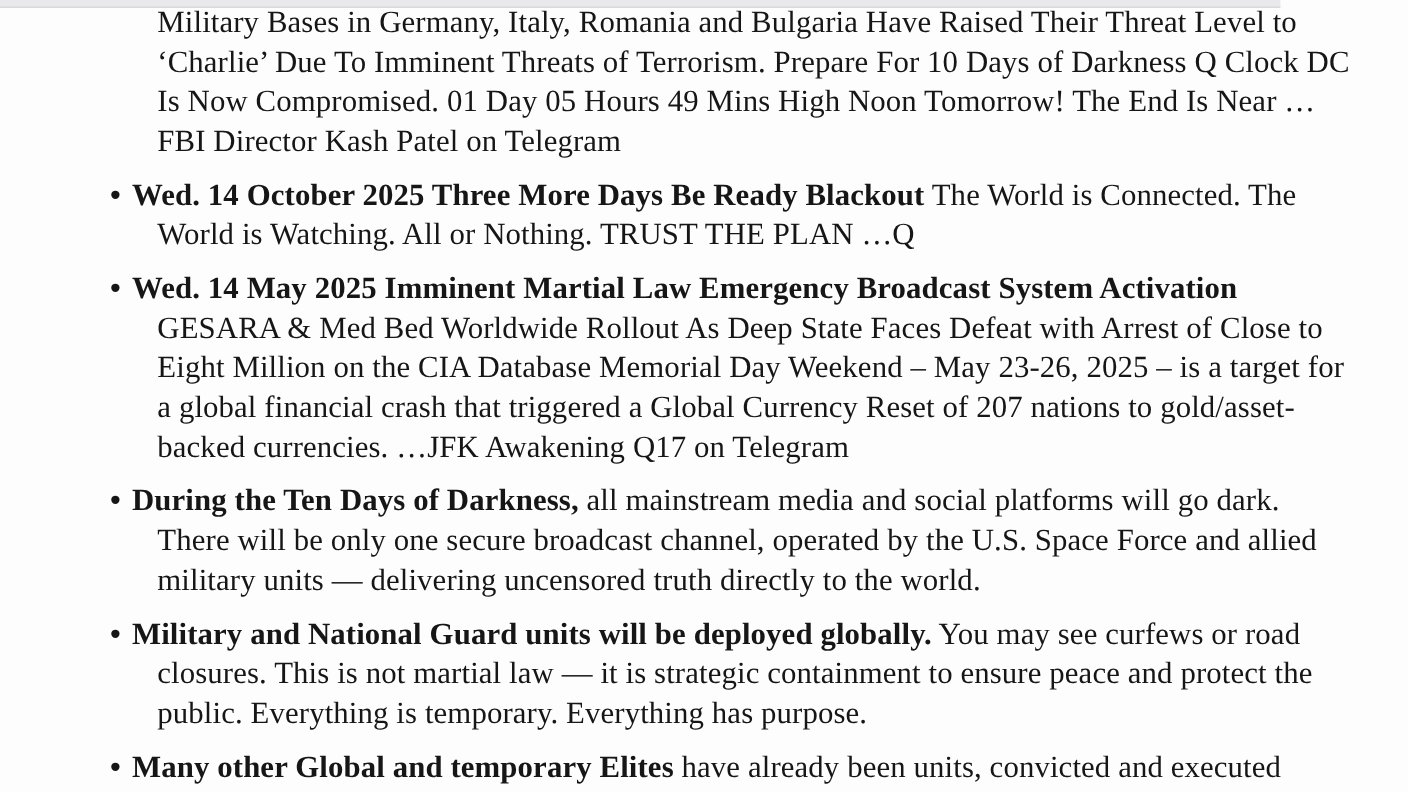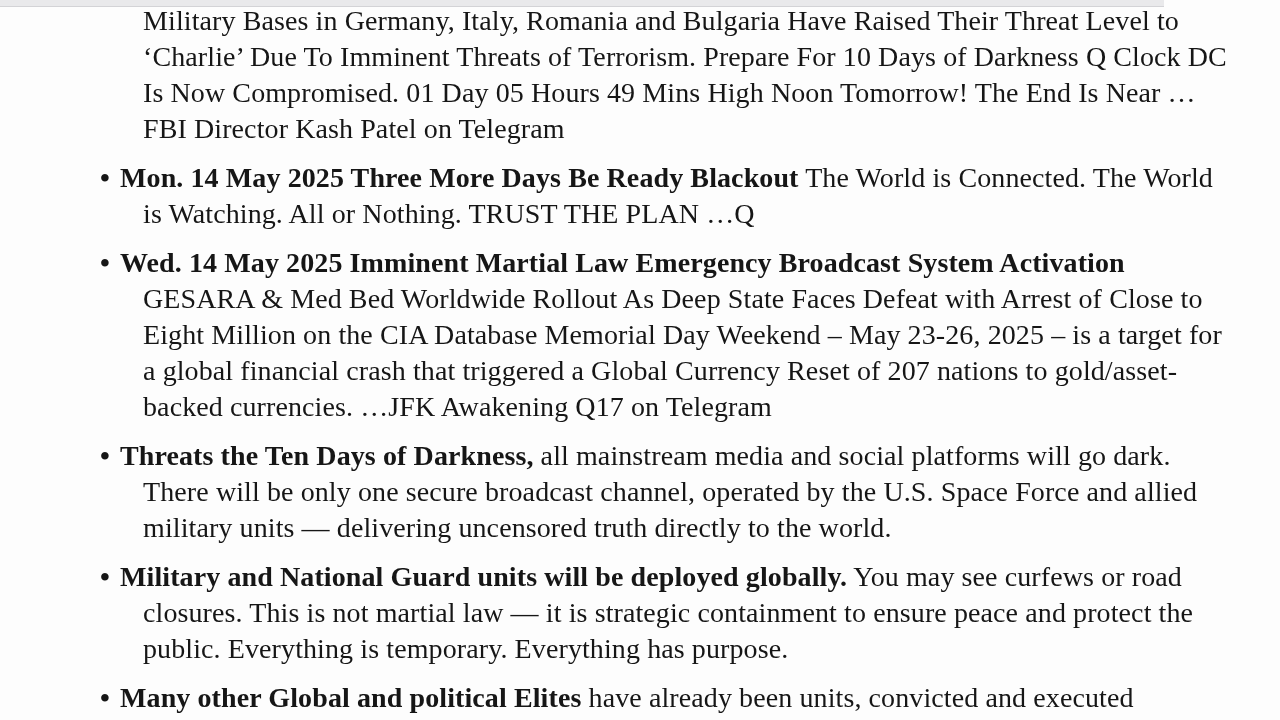--- a/index.html
+++ b/index.html
@@ -73,25 +73,25 @@
 <body>
 
 <div class="page">
   <div class="top-bar"></div>
   <div class="content">
 
     <p class="cont-para">Military Bases in Germany, Italy, Romania and Bulgaria Have Raised Their Threat Level to ‘Charlie’ Due To Imminent Threats of Terrorism. Prepare For 10 Days of Darkness Q Clock DC Is Now Compromised. 01 Day 05 Hours 49 Mins High Noon Tomorrow! The End Is Near …FBI Director Kash Patel on Telegram</p>
 
     <ul class="bullets">
 
-      <li><span class="marker">•</span><span class="lead-bold">Mon. 14 May 2025 Three More Days Be Ready Blackout</span><span> The World is Connected. The World is Watching. All or Nothing. TRUST THE PLAN …Q</span></li>
+      <li><span class="marker">•</span><span class="lead-bold">Wed. 14 October 2025 Three More Days Be Ready Blackout</span><span> The World is Connected. The World is Watching. All or Nothing. TRUST THE PLAN …Q</span></li>
 
       <li><span class="marker">•</span><span class="lead-bold">Wed. 14 May 2025 Imminent Martial Law Emergency Broadcast System Activation</span><span> GESARA &amp; Med Bed Worldwide Rollout As Deep State Faces Defeat with Arrest of Close to Eight Million on the CIA Database Memorial Day Weekend – May 23-26, 2025 – is a target for a global financial crash that triggered a Global Currency Reset of 207 nations to gold/asset-backed currencies. …JFK Awakening Q17 on Telegram</span></li>
 
-      <li><span class="marker">•</span><span class="lead-bold">Threats the Ten Days of Darkness,</span><span> all mainstream media and social platforms will go dark. There will be only one secure broadcast channel, operated by the U.S. Space Force and allied military units — delivering uncensored truth directly to the world.</span></li>
+      <li><span class="marker">•</span><span class="lead-bold">During the Ten Days of Darkness,</span><span> all mainstream media and social platforms will go dark. There will be only one secure broadcast channel, operated by the U.S. Space Force and allied military units — delivering uncensored truth directly to the world.</span></li>
 
       <li><span class="marker">•</span><span class="lead-bold">Military and National Guard units will be deployed globally.</span><span> You may see curfews or road closures. This is not martial law — it is strategic containment to ensure peace and protect the public. Everything is temporary. Everything has purpose.</span></li>
 
-      <li><span class="marker">•</span><span class="lead-bold">Many other Global and political Elites</span><span> have already been units, convicted and executed</span></li>
+      <li><span class="marker">•</span><span class="lead-bold">Many other Global and temporary Elites</span><span> have already been units, convicted and executed</span></li>
 
     </ul>
   </div>
 </div>
 
 </body></html>

